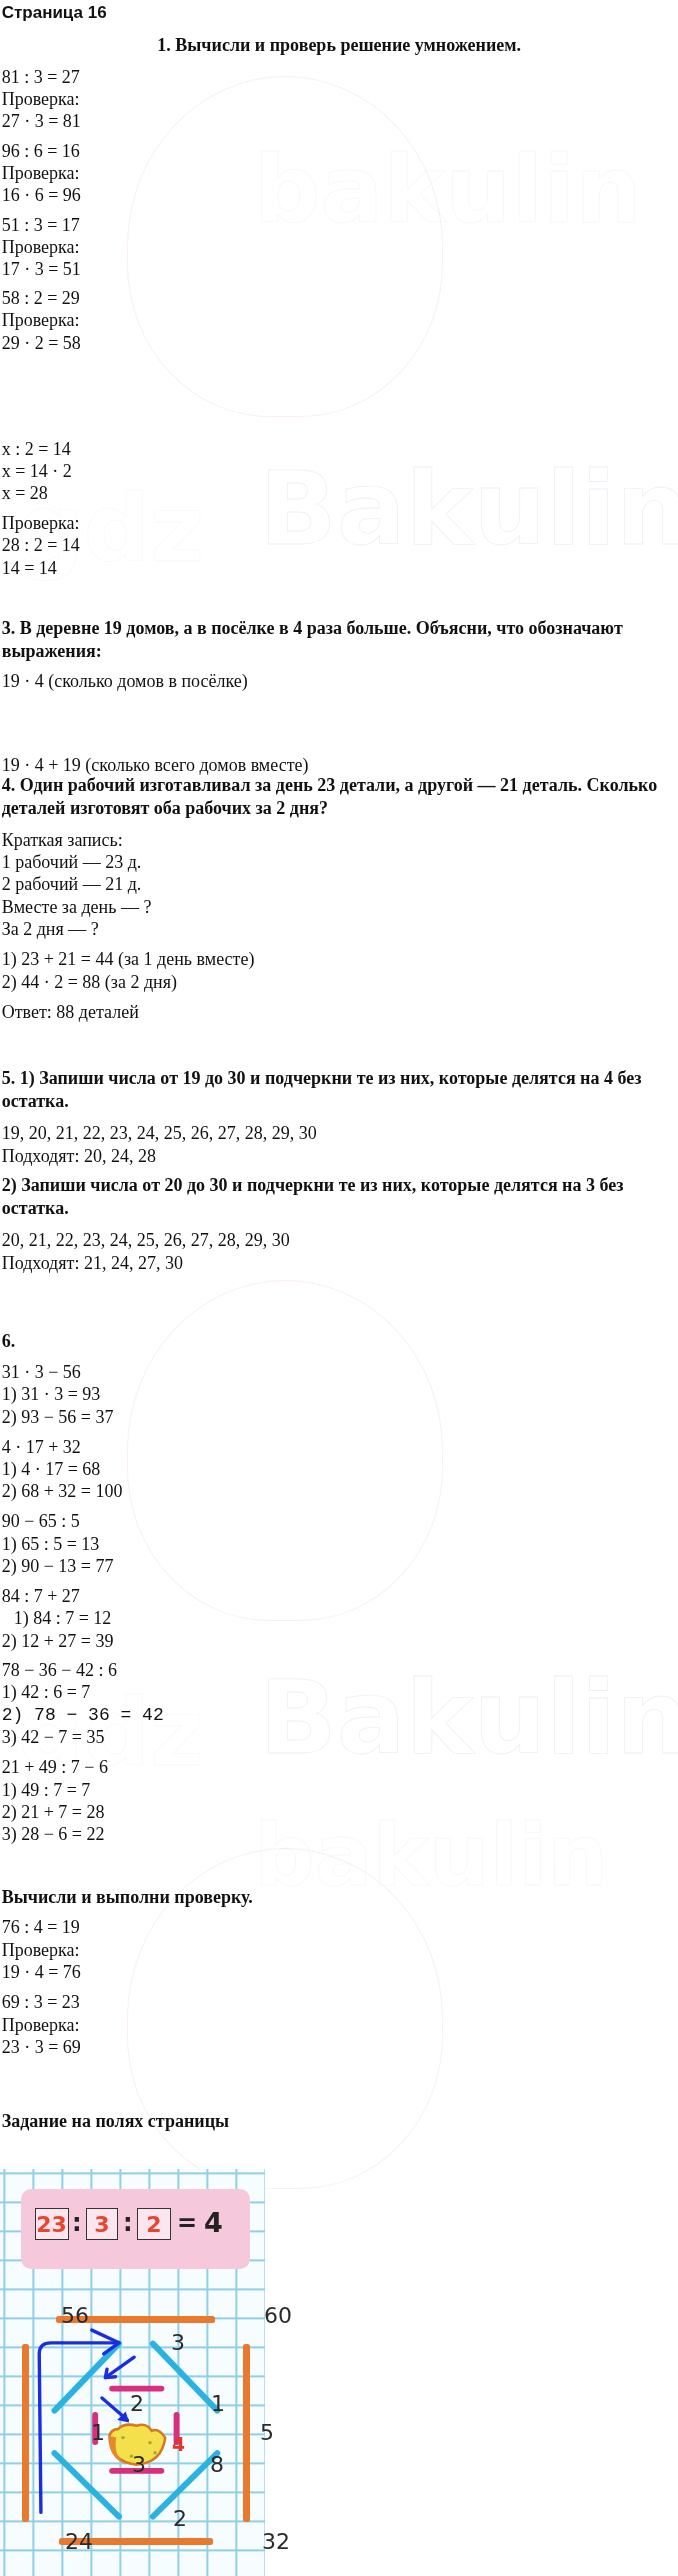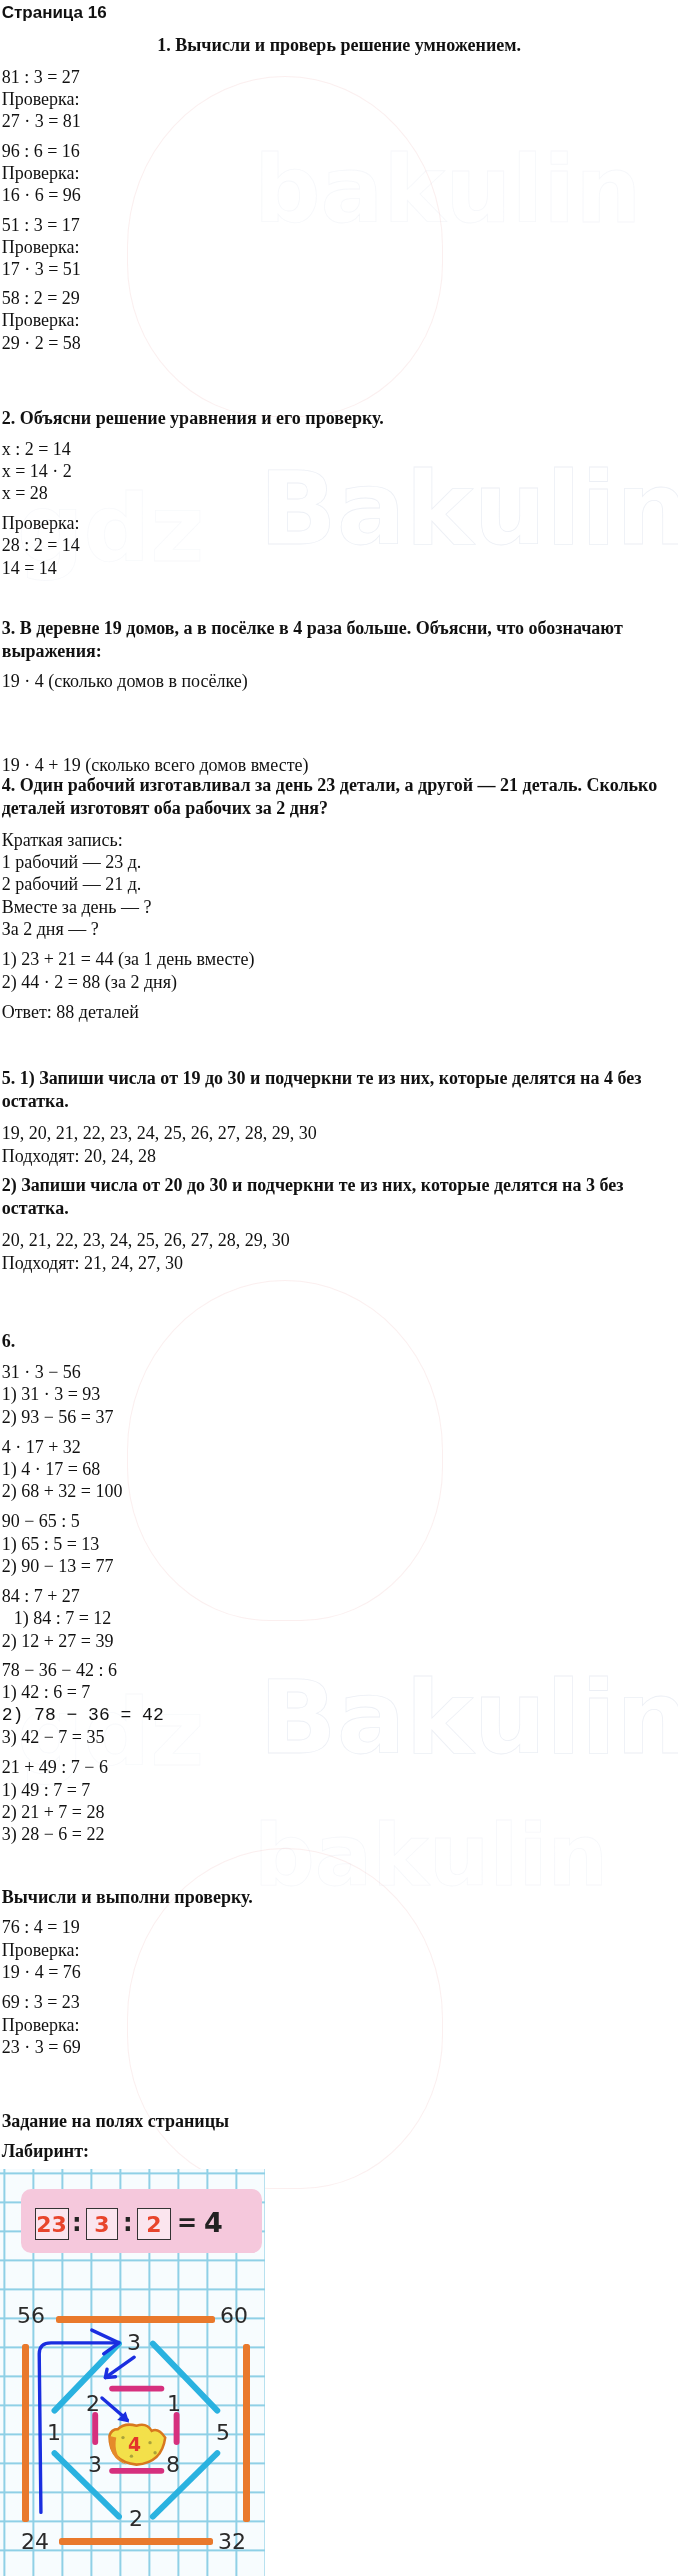--- a/index.html
+++ b/index.html
@@ -9,25 +9,25 @@
     -webkit-text-stroke: 0.8px rgba(200,210,225,0.35); pointer-events: none; white-space: nowrap; }
   .wm-face { position: absolute; border: 0.8px solid rgba(240,190,190,0.25); border-radius: 50% 50% 45% 45%; pointer-events: none; }
   .page-title { position: absolute; left: 1.7px; top: 3.4px; font-family: "Liberation Sans", sans-serif; font-weight: bold; font-size: 17px; line-height: 20.4px; }
   .h { position: absolute; left: 1.7px; font-family: "Liberation Serif", serif; font-weight: bold; font-size: 18px; line-height: 23px; width: 675px; }
   .t { position: absolute; left: 1.7px; font-family: "Liberation Serif", serif; font-size: 18px; line-height: 23px; white-space: nowrap; }
   .lab { position: absolute; left: 0; top: 2169px; width: 265px; height: 407px; background-color: #f7fcfe;
     background-image:
       linear-gradient(to right, #8fd0e6 1.7px, transparent 1.7px),
       linear-gradient(to bottom, #8fd0e6 1.7px, transparent 1.7px);
     background-size: 29px 29px; background-position: 3.4px 3.4px; }
-  .eq-panel { position: absolute; left: 21px; top: 20.4px; width: 229px; height: 64px; background: #f5c8dc; border-radius: 10.2px; padding-left: 12px; }
+  .eq-panel { position: absolute; left: 21px; top: 20.4px; width: 229px; height: 80px; background: #f5c8dc; border-radius: 10.2px; }
   .eq-box { position: absolute; top: 18.7px; height: 32px; border: 1.7px solid #333; background: #fbe5ee; color: #e8452c;
     font-family: "DejaVu Sans", sans-serif; font-weight: bold; font-size: 22px; line-height: 32px; text-align: center; box-sizing: border-box; }
   .eq-op { position: absolute; top: 17px; font-family: "DejaVu Sans", sans-serif; font-weight: bold; font-size: 24px; line-height: 34px; color: #222; }
-  .lab-num { position: absolute; font-family: "DejaVu Sans", sans-serif; font-size: 22px; line-height: 25.4px; color: #2a2a2a; }
+  .lab-num { position: absolute; font-family: "DejaVu Sans", sans-serif; font-size: 22px; line-height: 25.4px; color: #2a2a2a; margin-left: 44px; }
   .bar { position: absolute; border-radius: 2.5px; }
   .orange { background: #e9792c; }
   .cheese { position: absolute; left: 106px; top: 250px; width: 61px; height: 49px; }
 </style>
 </head>
 <body>
 
 <div class="page">
 
   <div class="watermark" style="left:254px; top:136px; font-size:93px; opacity:0.5;">bakulin</div>
@@ -49,21 +49,20 @@
   <div class="t" style="top:140px;">96 : 6 = 16</div>
   <div class="t" style="top:162px;">Проверка:</div>
   <div class="t" style="top:184px;">16 · 6 = 96</div>
   <div class="t" style="top:214px;">51 : 3 = 17</div>
   <div class="t" style="top:236px;">Проверка:</div>
   <div class="t" style="top:258px;">17 · 3 = 51</div>
   <div class="t" style="top:287px;">58 : 2 = 29</div>
   <div class="t" style="top:309px;">Проверка:</div>
   <div class="t" style="top:332px;">29 · 2 = 58</div>
 
-  <div class="h" style="top:407px;">2. Объясни решение уравнения и его проверку.</div>
   <div class="t" style="top:438px;">x : 2 = 14</div>
   <div class="t" style="top:460px;">x = 14 · 2</div>
   <div class="t" style="top:482px;">x = 28</div>
   <div class="t" style="top:512px;">Проверка:</div>
   <div class="t" style="top:534px;">28 : 2 = 14</div>
   <div class="t" style="top:557px;">14 = 14</div>
 
   <div class="h" style="top:617px;">3. В деревне 19 домов, а в посёлке в 4 раза больше. Объясни, что обозначают выражения:</div>
   <div class="t" style="top:670px;">19 · 4 (сколько домов в посёлке)</div>
   <div class="t" style="top:714px;margin-top:40px;">19 · 4 + 19 (сколько всего домов вместе)</div>
@@ -109,21 +108,20 @@
 
   <div class="h" style="top:1886px;">Вычисли и выполни проверку.</div>
   <div class="t" style="top:1916px;">76 : 4 = 19</div>
   <div class="t" style="top:1939px;">Проверка:</div>
   <div class="t" style="top:1961px;">19 · 4 = 76</div>
   <div class="t" style="top:1991px;">69 : 3 = 23</div>
   <div class="t" style="top:2014px;">Проверка:</div>
   <div class="t" style="top:2036px;text-align:center;">23 · 3 = 69</div>
 
   <div class="h" style="top:2110px;">Задание на полях страницы</div>
-  <div class="h" style="top:2140px;">Лабиринт:</div>
 
   <div class="lab">
     <div class="eq-panel">
       <div class="eq-box" style="left:13.6px; width:34px;">23</div>
       <div class="eq-op" style="left:51px;">:</div>
       <div class="eq-box" style="left:65px; width:32px;">3</div>
       <div class="eq-op" style="left:102px;">:</div>
       <div class="eq-box" style="left:116px; width:34px;">2</div>
       <div class="eq-op" style="left:156px;">=</div>
       <div class="eq-op" style="left:183px; font-size:27px;">4</div>

